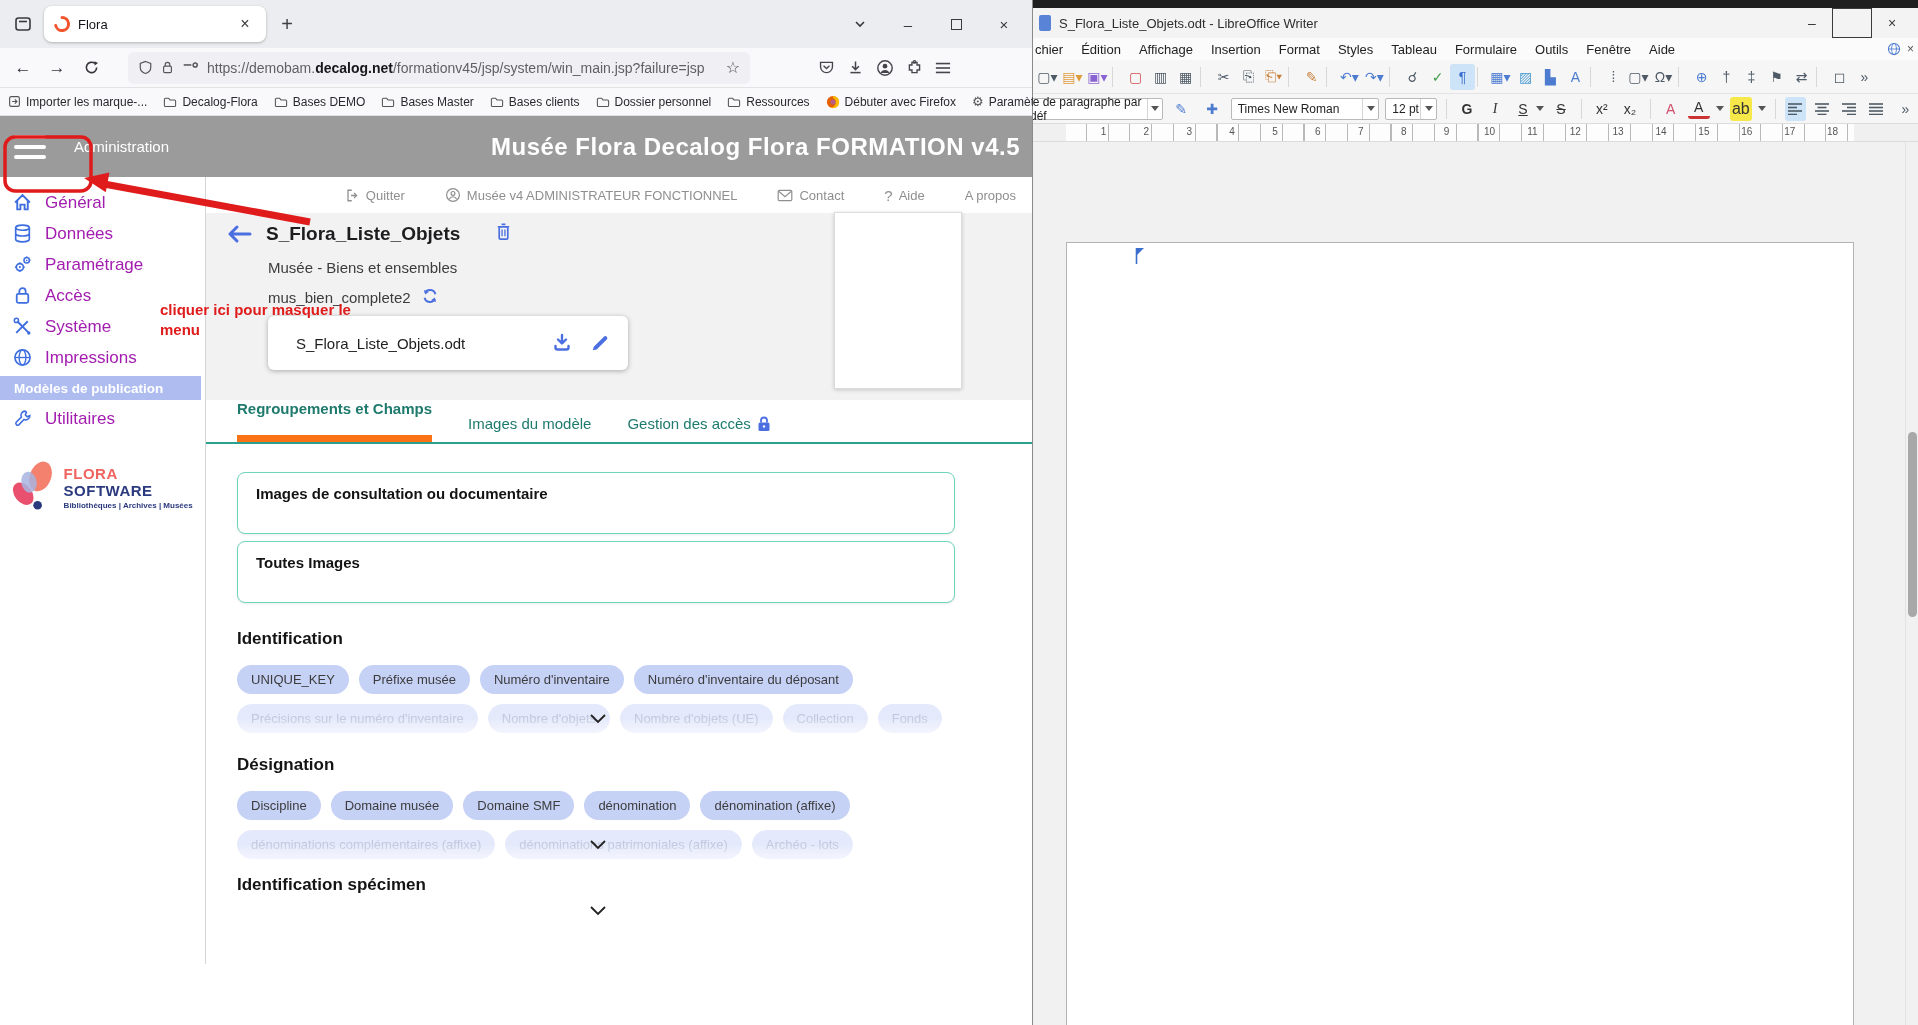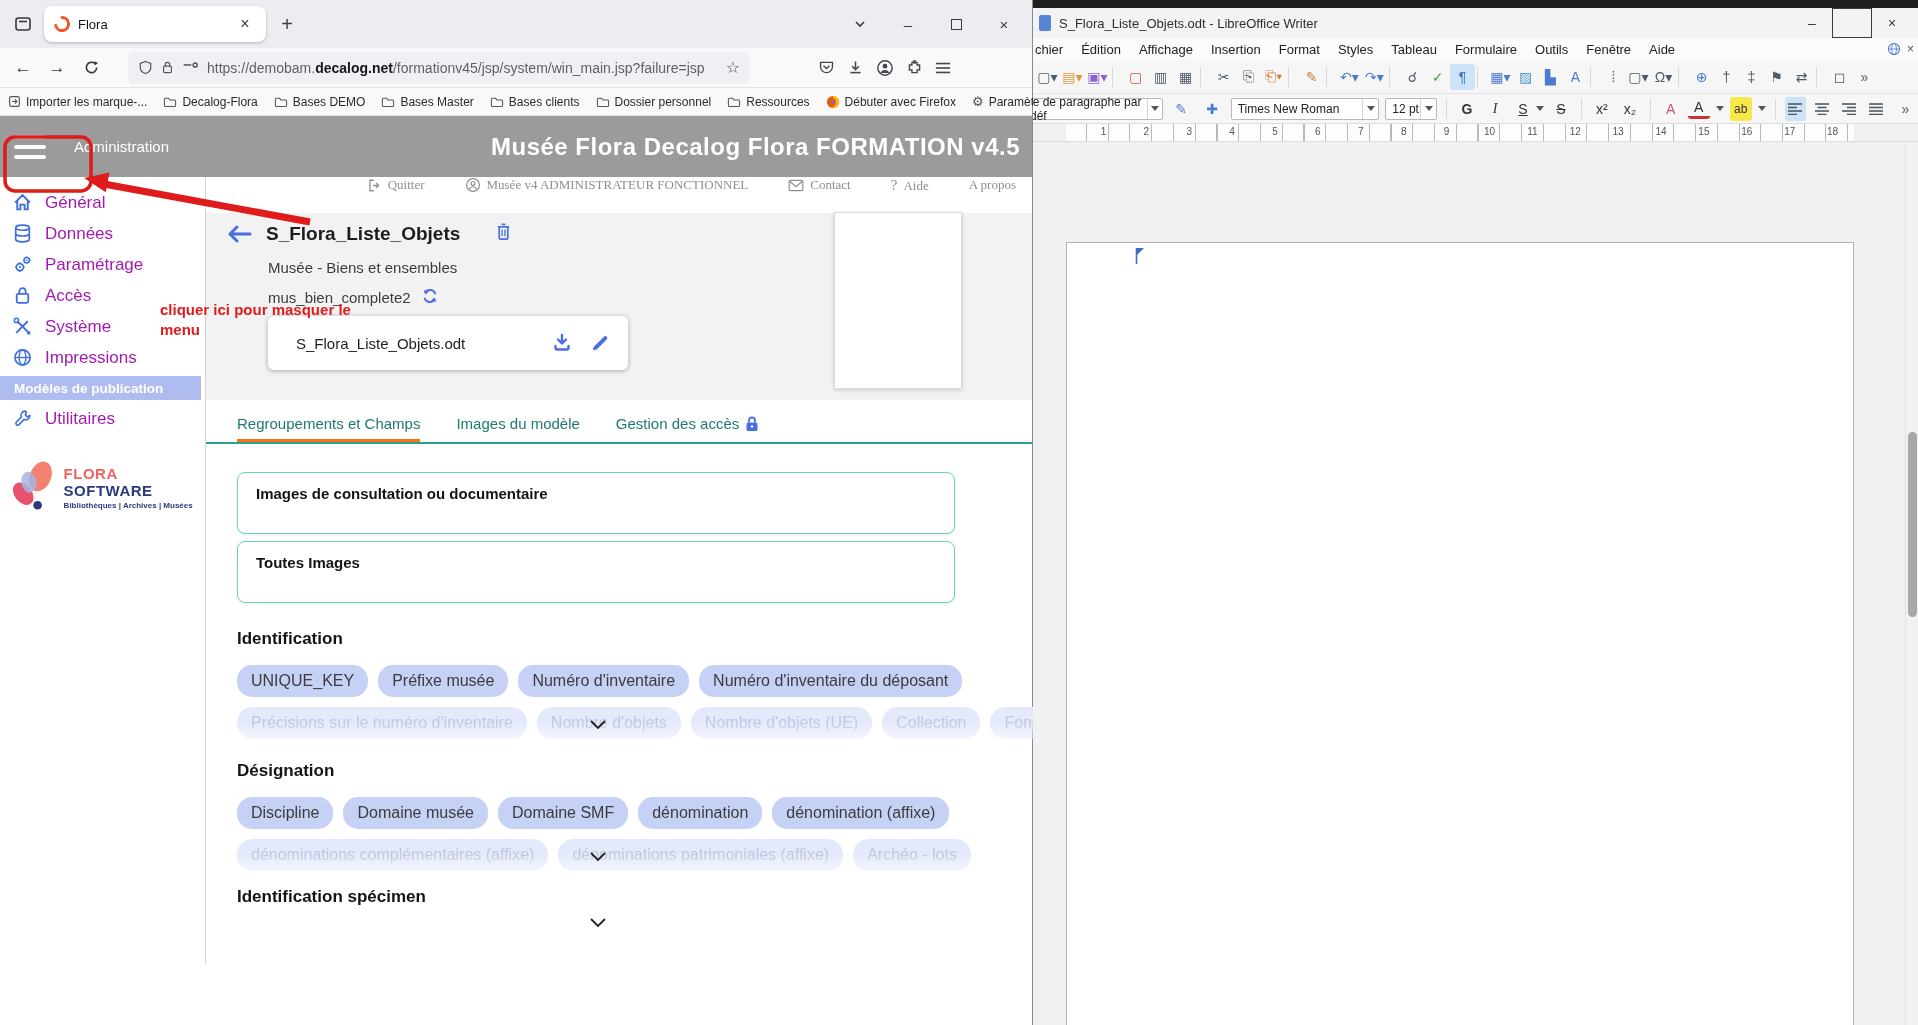--- a/index.html
+++ b/index.html
@@ -46,48 +46,48 @@
   .side-item { height:31px; display:flex; align-items:center; gap:12px; padding-left:12px; font-size:17px; color:#a21caf; }
   .side-item svg { flex:0 0 auto; }
   .side-selected { height:24px; margin:3px 4px 3px 0; background:#aebcf0; color:#fff; font-size:13.5px; font-weight:700;
     display:flex; align-items:center; padding-left:14px; }
   .logo-block { margin-top:22px; display:flex; align-items:center; padding-left:4px; gap:2px; }
   .logo-text .l1 { font-size:15px; font-weight:800; letter-spacing:.5px; }
   .logo-text .l1 .flora { color:#f0645f; } .logo-text .l1 .soft { color:#2b3a7e; }
   .logo-text .l2 { font-size:8px; font-weight:700; color:#2b3a7e; margin-top:2px; }
 
   .content { flex:1; position:relative; background:#fff; }
-  .topbar { height:36px; display:flex; align-items:flex-start; justify-content:flex-end; gap:40px; padding-right:16px;
-    font-size:13px; color:#8f8f8f;font-family:Liberation Serif, serif; }
+  .topbar { height:36px; display:flex; align-items:center; justify-content:flex-end; gap:40px; padding-right:16px;
+    font-size:13px; color:#8f8f8f; }
   .topbar .tb-item { display:flex; align-items:center; gap:6px; }
   .gray-panel { height:187px; background:#f2f2f2; position:relative; }
   .back-arrow { position:absolute; left:20px; top:10px; }
   .doc-title-row { position:absolute; left:60px; top:8px; display:flex; align-items:center; gap:34px; }
   .doc-title { font-size:19px; font-weight:700; color:#1d1d1f; }
   .doc-cat { position:absolute; left:62px; top:46px; font-size:15px; color:#3c3c3c; }
   .doc-table { position:absolute; left:62px; top:74px; font-size:15px; color:#3c3c3c; display:flex; align-items:center; gap:10px; }
   .file-card { position:absolute; left:62px; top:103px; width:360px; height:54px; background:#fff; border-radius:6px;
     box-shadow:0 1px 5px rgba(0,0,0,.3); display:flex; align-items:center; padding:0 18px 0 28px; }
   .file-name { font-size:15px; color:#1e1e1e; flex:1; }
   .file-card svg { margin-left:16px; }
   .preview-box { position:absolute; right:70px; top:-1px; width:128px; height:177px; background:#fff;
     border:1px solid #dcdcdc; box-shadow:0 1px 4px rgba(0,0,0,.18); }
 
   .tabs-row { display:flex; align-items:flex-end; gap:36px; padding-left:31px; height:44px; border-bottom:2px solid #2aa08e; }
   .tab-lbl { font-size:15px; color:#1e7a6d; padding-bottom:10px; display:flex; align-items:center; gap:6px; }
-  .tab-lbl.active { border-bottom:3px solid #f97316; padding-bottom:7px; }
+  .tab-lbl.active { border-bottom:7px solid #f97316; padding-bottom:18px;font-weight:bold; }
 
   .groups { margin:28px 0 0 31px; display:flex; flex-direction:column; gap:7px; width:718px; }
   .group-box { height:62px; border:1px solid #6ad4bd; border-radius:8px; background:#fff;
     box-shadow:0 1px 3px rgba(0,0,0,.08); padding:12px 0 0 18px; font-size:15px; font-weight:700; color:#141414; }
 
   .fields { margin-left:31px; width:724px; }
   .sec-title { font-size:17px; font-weight:700; color:#141414; }
   .chip-row { display:flex; flex-wrap:nowrap; gap:10px; position:relative; }
-  .chip { background:#c6d1f6; color:#3c3c3c; font-size:16px; padding:7px 14px; border-radius:15px; white-space:nowrap; }
+  .chip { background:#c6d1f6; color:#3c3c3c; font-size:13px; padding:7px 14px; border-radius:15px; white-space:nowrap; }
   .chip-row.faded .chip { background:#e4e9fb; color:#c0c7de;
     -webkit-mask-image:linear-gradient(#000 45%, rgba(0,0,0,.45)); mask-image:linear-gradient(#000 45%, rgba(0,0,0,.45)); }
   .row-chevron { position:absolute; top:2px; }
   .sec1-r1 { margin-top:16px; } .sec-r2 { margin-top:10px; }
   .sec-gap { margin-top:22px; } .sec-gap-sm { margin-top:16px; }
   .bottom-more { margin:8px 0 0 31px; width:724px; position:relative; height:28px; }
   .bottom-more .chev { position:absolute; left:352px; top:0; }
 
   .annot-overlay { position:absolute; left:0; top:0; pointer-events:none; z-index:50; }
   .annot-text { position:absolute; left:160px; top:184px; color:#e01b1b; font-size:15px; font-weight:700; line-height:20px; z-index:51; }
@@ -637,21 +637,21 @@
     <span class="fmt-btn" style="text-decoration:underline;" data-name="underline-button">S</span>
     <span class="tri" style="margin-left:-4px;" data-name="underline-dropdown-icon"></span>
     <span class="fmt-btn" style="text-decoration:line-through;" data-name="strikethrough-button">S</span>
     <span class="sep2"></span>
     <span class="fmt-btn" data-name="superscript-button">x²</span>
     <span class="fmt-btn" data-name="subscript-button">x₂</span>
     <span class="sep2"></span>
     <span class="fmt-btn" style="color:#d0506e;" data-name="clear-formatting-button">A</span>
     <span class="fmt-btn" style="border-bottom:3px solid #c33; height:21px;" data-name="font-color-button">A</span>
     <span class="tri" data-name="font-color-dropdown-icon"></span>
-    <span class="fmt-btn" style="background:#f7e84a; font-size:12px;" data-name="highlight-color-button">ab</span>
+    <span class="fmt-btn" style="background:#f7e84a; font-size:16px;" data-name="highlight-color-button">ab</span>
     <span class="tri" data-name="highlight-dropdown-icon"></span>
     <span class="sep2"></span>
     <span class="align-btn active" data-name="align-left-button">
         <svg width="16" height="13" viewBox="0 0 16 13">
           <g stroke="#4e5a66" stroke-width="1.6">
             <line x1="1" y1="2" x2="15" y2="2"></line>
             <line x1="1" y1="5.5" x2="10" y2="5.5"></line>
             <line x1="1" y1="9" x2="15" y2="9"></line>
             <line x1="1" y1="12.5" x2="10" y2="12.5"></line>
           </g>

